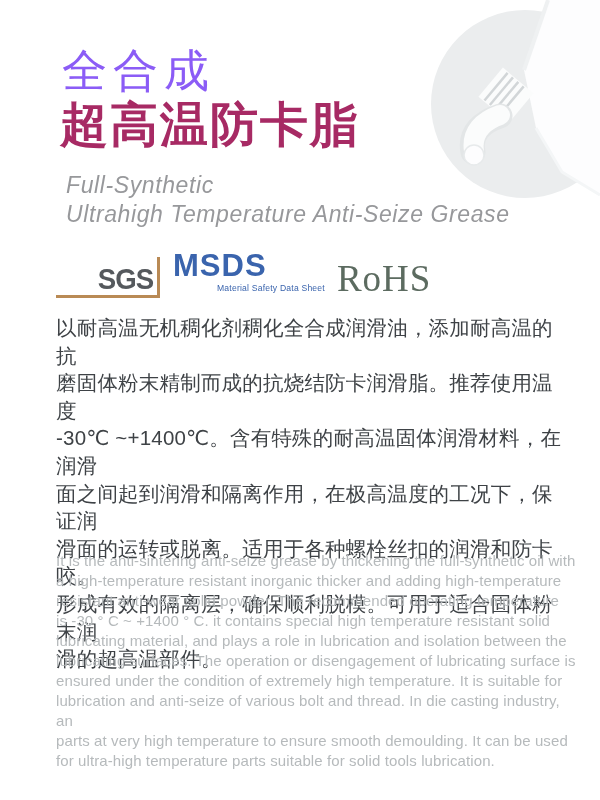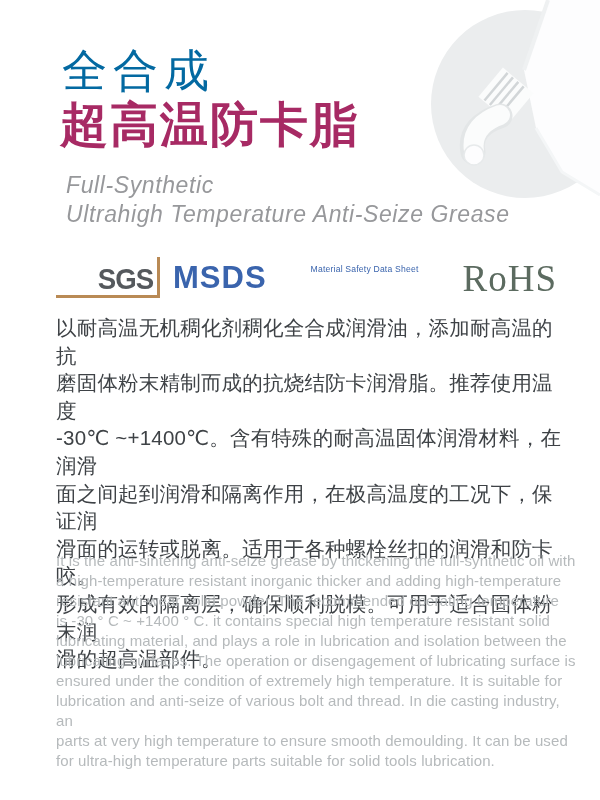--- a/index.html
+++ b/index.html
@@ -3,40 +3,40 @@
 <meta charset="utf-8">
 <style>
   html,body{margin:0;padding:0;}
   body{
     width:600px;height:800px;background:#ffffff;position:relative;overflow:hidden;
     font-family:"Liberation Sans","DejaVu Sans",sans-serif;
   }
   .photo-svg{position:absolute;top:0;left:355px;width:245px;height:235px;}
   .title-cn{
     position:absolute;left:62px;top:46px;
-    font-size:45px;font-weight:500;color:#0369a1;letter-spacing:6px;line-height:1.1;
+    font-size:45px;font-weight:500;color:#8b5cf6;letter-spacing:6px;line-height:1.1;
   }
   .title-highlight{
     position:absolute;left:60px;top:99px;
     font-size:48px;font-weight:700;letter-spacing:2px;line-height:1.1;color:#a72a64;
   }
   .subtitle{
     position:absolute;left:66px;top:171px;
     font-size:23px;font-style:italic;color:#97989b;line-height:28.5px;letter-spacing:0.6px;
   }
   .logos{position:absolute;left:56px;top:251px;display:flex;align-items:flex-end;height:47px;}
   .sgs-logo{position:relative;width:104px;height:45px;margin-right:13px;}
   .sgs-word{
     position:absolute;right:7px;bottom:4px;
     font-size:30px;font-weight:800;color:#55595d;letter-spacing:-1px;line-height:1;
     transform:scaleX(0.92);transform-origin:right;
   }
   .sgs-hline{position:absolute;left:0;right:0;bottom:0;height:3px;background:#b98a55;}
   .sgs-vline{position:absolute;right:0;top:4px;bottom:0;width:3px;background:#b98a55;}
-  .msds-logo{display:flex;flex-direction:row;margin-right:44px;padding-bottom:5px;}
+  .msds-logo{display:flex;flex-direction:column;margin-right:12px;padding-bottom:5px;}
   .msds-word{font-size:31px;font-weight:800;color:#3a64ad;letter-spacing:1px;line-height:1;}
   .msds-tagline{font-size:8.6px;color:#3a64ad;margin-top:2px;letter-spacing:0.2px;white-space:nowrap;padding-left:44px;}
   .rohs-logo{
     font-family:"Liberation Serif","DejaVu Serif",serif;
     font-size:37px;color:#5c6b60;letter-spacing:1px;line-height:0.95;padding-bottom:2px;
   }
   .cn-para{
     position:absolute;left:56px;top:314px;width:516px;
     font-size:20.5px;line-height:27.6px;color:#3e4246;letter-spacing:0.2px;
   }

